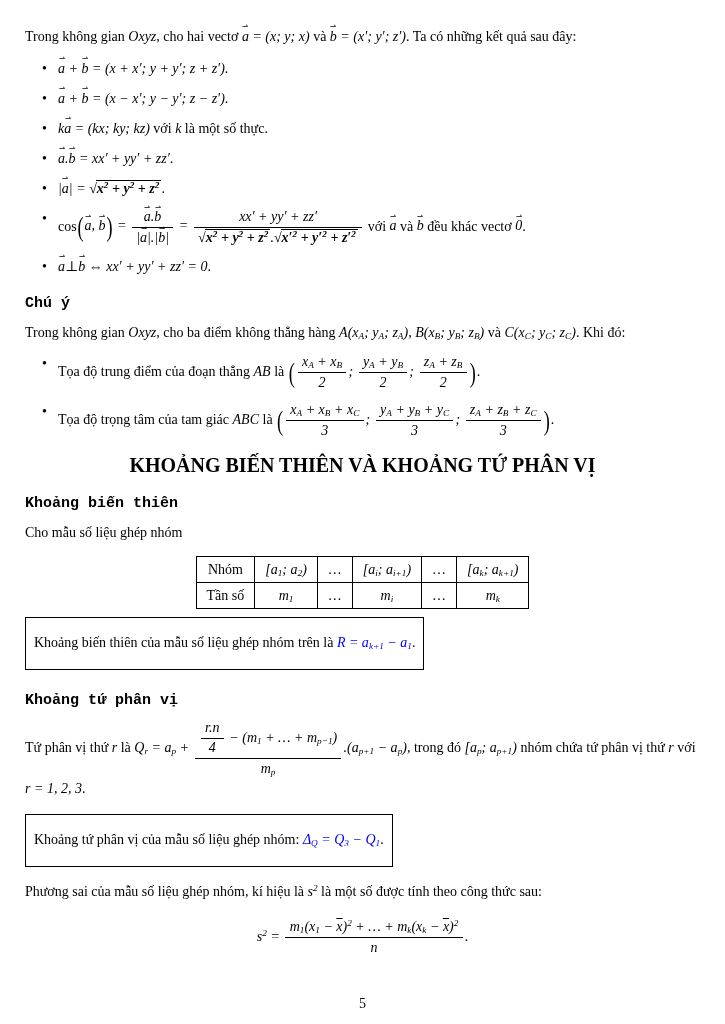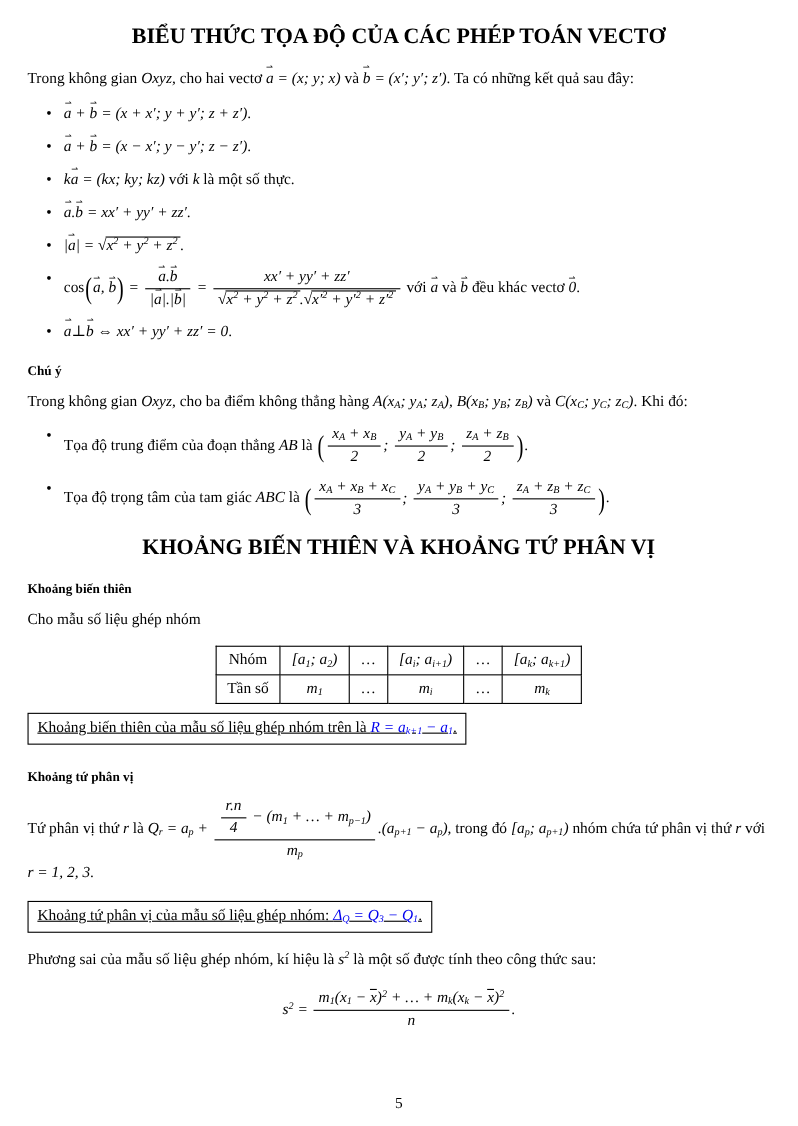--- a/index.html
+++ b/index.html
@@ -6,21 +6,21 @@
   html, body { margin: 0; padding: 0; }
   body {
     width: 725px; height: 1024px; background: #ffffff; color: #000000;
     font-family: "Liberation Serif", "DejaVu Serif", serif;
     font-size: 14px;
   }
   .page { position: relative; width: 725px; height: 1024px; padding: 16px 25px; overflow: hidden; }
 
   .doc-title { font-size: 20px; font-weight: bold; text-align: center; margin: 6px 0 16px; }
   .stats-title { margin-top: 14px; margin-bottom: 14px; }
-  .sec-heading { font-size: 12px; font-weight: bold; margin: 18px 0 8px; }
+  .sec-heading { font-size: 15px; font-weight: bold; margin: 18px 0 8px; font-family: Liberation Mono, monospace; }
   .variance-heading { margin-top: 34px; }
   .para { margin: 10px 0; line-height: 1.55; }
 
   .blist { margin: 2px 0 14px; }
   .bitem { position: relative; padding-left: 33px; margin: 9px 0; line-height: 1.5; }
   .bitem::before { content: "•"; position: absolute; left: 17px; top: 0; }
 
   .mi { font-style: italic; }
   .bigp, .rad, .vec-a { font-style: normal; }
   sub, sup { font-size: 0.66em; line-height: 0; }
@@ -33,40 +33,39 @@
     transform: translateX(-50%) scaleX(0.9);
     font-size: 0.6em; font-family: "DejaVu Sans", sans-serif;
   }
 
   .frac { display: inline-block; vertical-align: middle; text-align: center; margin: 0 0.15em; line-height: 1.3; }
   .frac .num { display: block; padding: 0 0.3em 0.06em; }
   .frac .den { display: block; border-top: 1px solid currentColor; padding: 0.06em 0.3em 0; }
 
   .sqrt { display: inline-block; white-space: nowrap; }
   .sqrt .rad { margin-right: -0.06em; }
-  .sqrt .rdc { display: inline-block; border-top: 1px solid currentColor; padding: 0 0.15em 0 0.06em; line-height: 1.2; }
+  .sqrt .rdc { display: inline-block; border-top: 1px solid currentColor; padding: 0 0.15em 0 0.06em; line-height: 1.2; font-weight: bold; }
 
   .bigp { display: inline-block; font-size: 1.3em; line-height: 1; transform: scaleY(1.5); vertical-align: middle; margin: 0 0.05em; }
   .accent { color: var(--accent, #0000ee); }
   .ovl { text-decoration: overline; }
 
   .gtable { border-collapse: collapse; margin: 12px auto 4px; }
   .gtable td { border: 1px solid #000; padding: 2px 10px; text-align: center; line-height: 1.5; font-size: 14px; }
 
-  .formula-box { display: inline-block; border: 1px solid #000; padding: 2px 8px; margin: 4px 0; line-height: 1.6; text-decoration: underline; }
+  .formula-box { display: inline-block; border: 1px solid #000; padding: 14px 8px; margin: 4px 0; line-height: 1.6; }
   .center-formula { text-align: center; margin: 16px 0 10px; line-height: 1.5; }
 
   .page-footer { position: absolute; left: 0; bottom: 12px; width: 100%; text-align: center; font-size: 14px; }
 </style>
 </head>
 <body>
 
 <div class="page">
 
-  <h1 class="doc-title">BIỂU THỨC TỌA ĐỘ CỦA CÁC PHÉP TOÁN VECTƠ</h1>
 
   <p class="para">Trong không gian <span class="mi">Oxyz</span>, cho hai vectơ <span class="mi"><span class="vec"><span class="vec-a">⇀</span>a</span> = (x; y; x)</span> và <span class="mi"><span class="vec"><span class="vec-a">⇀</span>b</span> = (x′; y′; z′)</span>. Ta có những kết quả sau đây:</p>
 
   <div class="blist">
     <div class="bitem"><span><span class="mi"><span class="vec"><span class="vec-a">⇀</span>a</span> + <span class="vec"><span class="vec-a">⇀</span>b</span> = (x + x′; y + y′; z + z′)</span>.</span></div>
     <div class="bitem"><span><span class="mi"><span class="vec"><span class="vec-a">⇀</span>a</span> + <span class="vec"><span class="vec-a">⇀</span>b</span> = (x − x′; y − y′; z − z′)</span>.</span></div>
     <div class="bitem"><span><span class="mi">k<span class="vec"><span class="vec-a">⇀</span>a</span> = (kx; ky; kz)</span> với <span class="mi">k</span> là một số thực.</span></div>
     <div class="bitem"><span><span class="mi"><span class="vec"><span class="vec-a">⇀</span>a</span>.<span class="vec"><span class="vec-a">⇀</span>b</span> = xx′ + yy′ + zz′</span>.</span></div>
     <div class="bitem"><span><span class="mi">|<span class="vec"><span class="vec-a">⇀</span>a</span>| = <span class="sqrt"><span class="rad">√</span><span class="rdc">x<sup>2</sup> + y<sup>2</sup> + z<sup>2</sup></span></span></span>.</span></div>
     <div class="bitem"><span>cos<span class="mi"><span class="bigp">(</span><span class="vec"><span class="vec-a">⇀</span>a</span>, <span class="vec"><span class="vec-a">⇀</span>b</span><span class="bigp">)</span> = <span class="frac"><span class="num"><span class="vec"><span class="vec-a">⇀</span>a</span>.<span class="vec"><span class="vec-a">⇀</span>b</span></span><span class="den">|<span class="vec"><span class="vec-a">⇀</span>a</span>|.|<span class="vec"><span class="vec-a">⇀</span>b</span>|</span></span> = <span class="frac"><span class="num">xx′ + yy′ + zz′</span><span class="den"><span class="sqrt"><span class="rad">√</span><span class="rdc">x<sup>2</sup> + y<sup>2</sup> + z<sup>2</sup></span></span>.<span class="sqrt"><span class="rad">√</span><span class="rdc">x′<sup>2</sup> + y′<sup>2</sup> + z′<sup>2</sup></span></span></span></span></span> với <span class="mi"><span class="vec"><span class="vec-a">⇀</span>a</span></span> và <span class="mi"><span class="vec"><span class="vec-a">⇀</span>b</span></span> đều khác vectơ <span class="mi"><span class="vec"><span class="vec-a">⇀</span>0</span></span>.</span></div>

